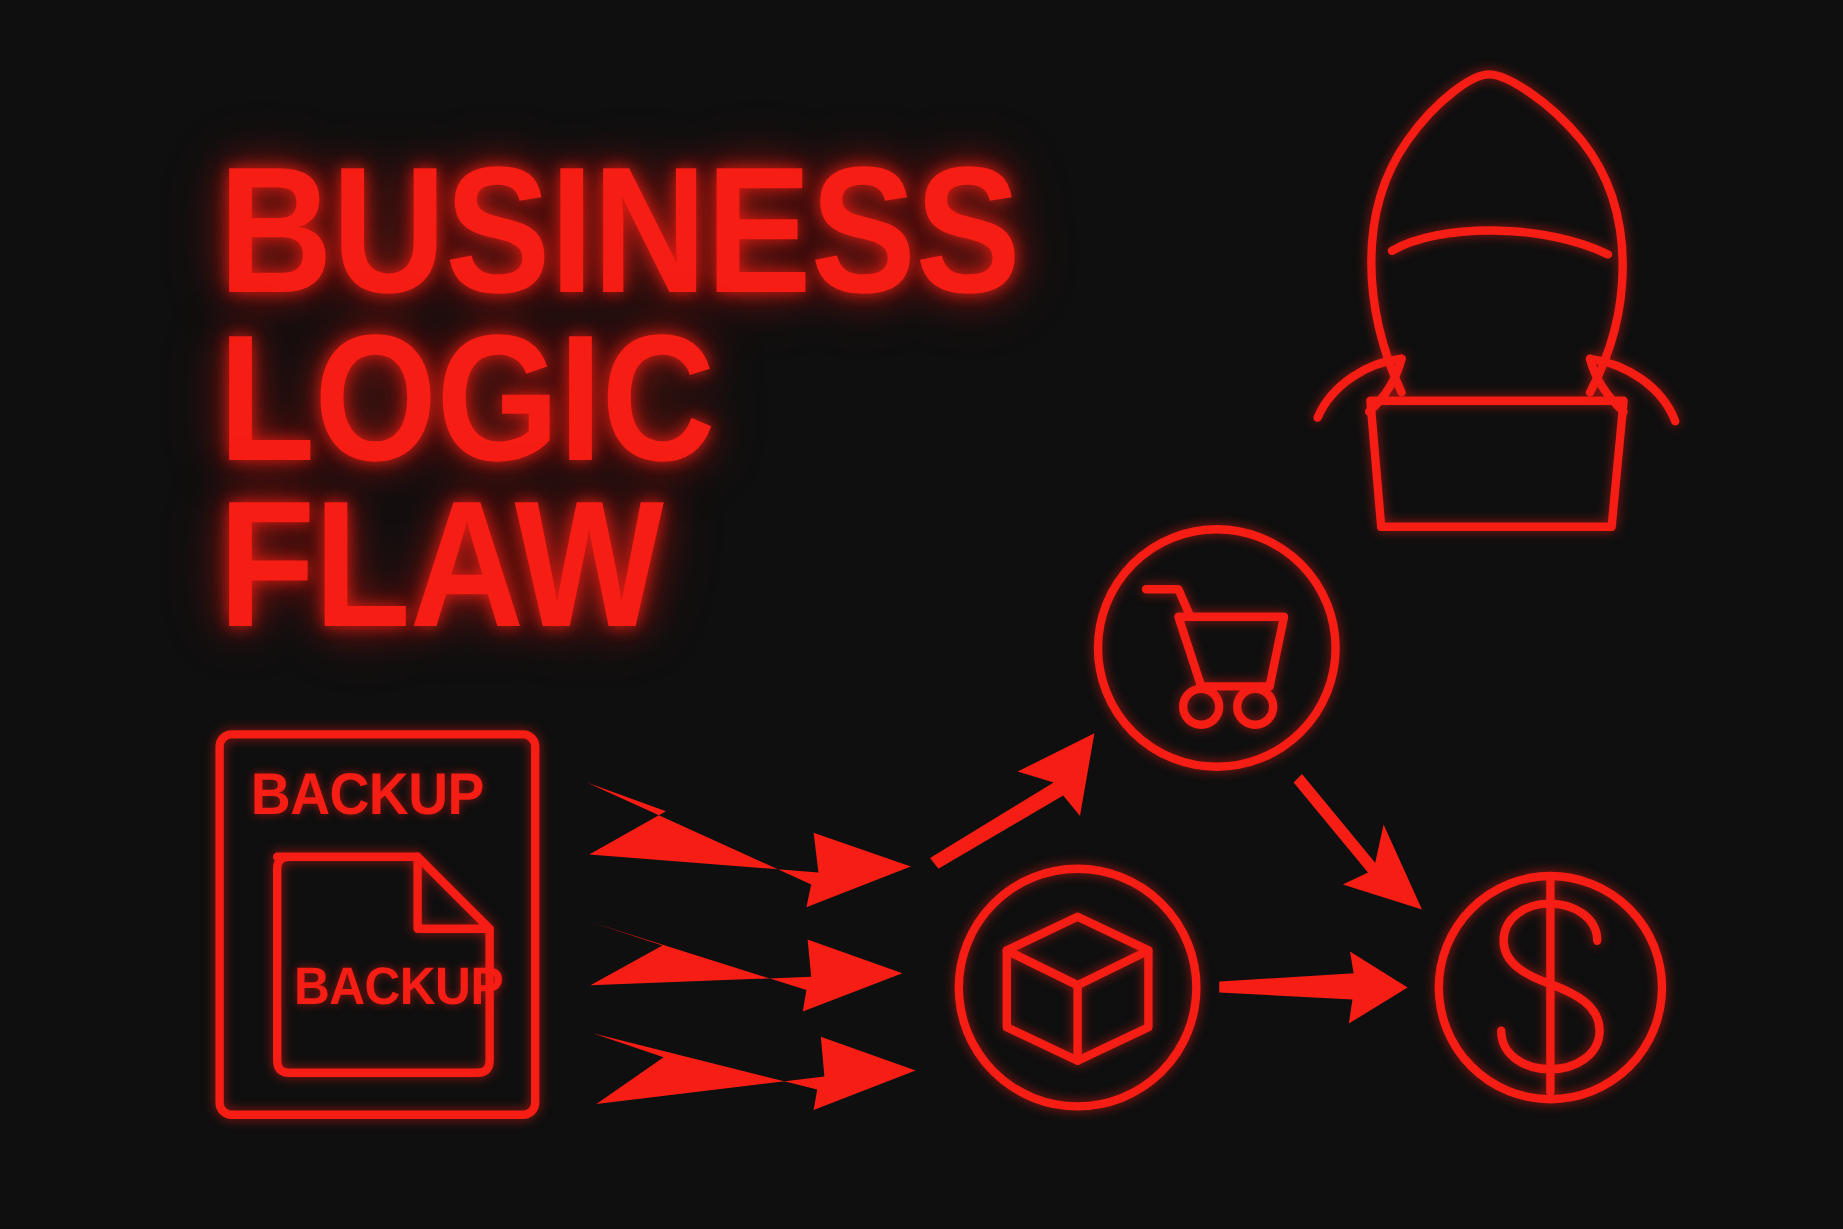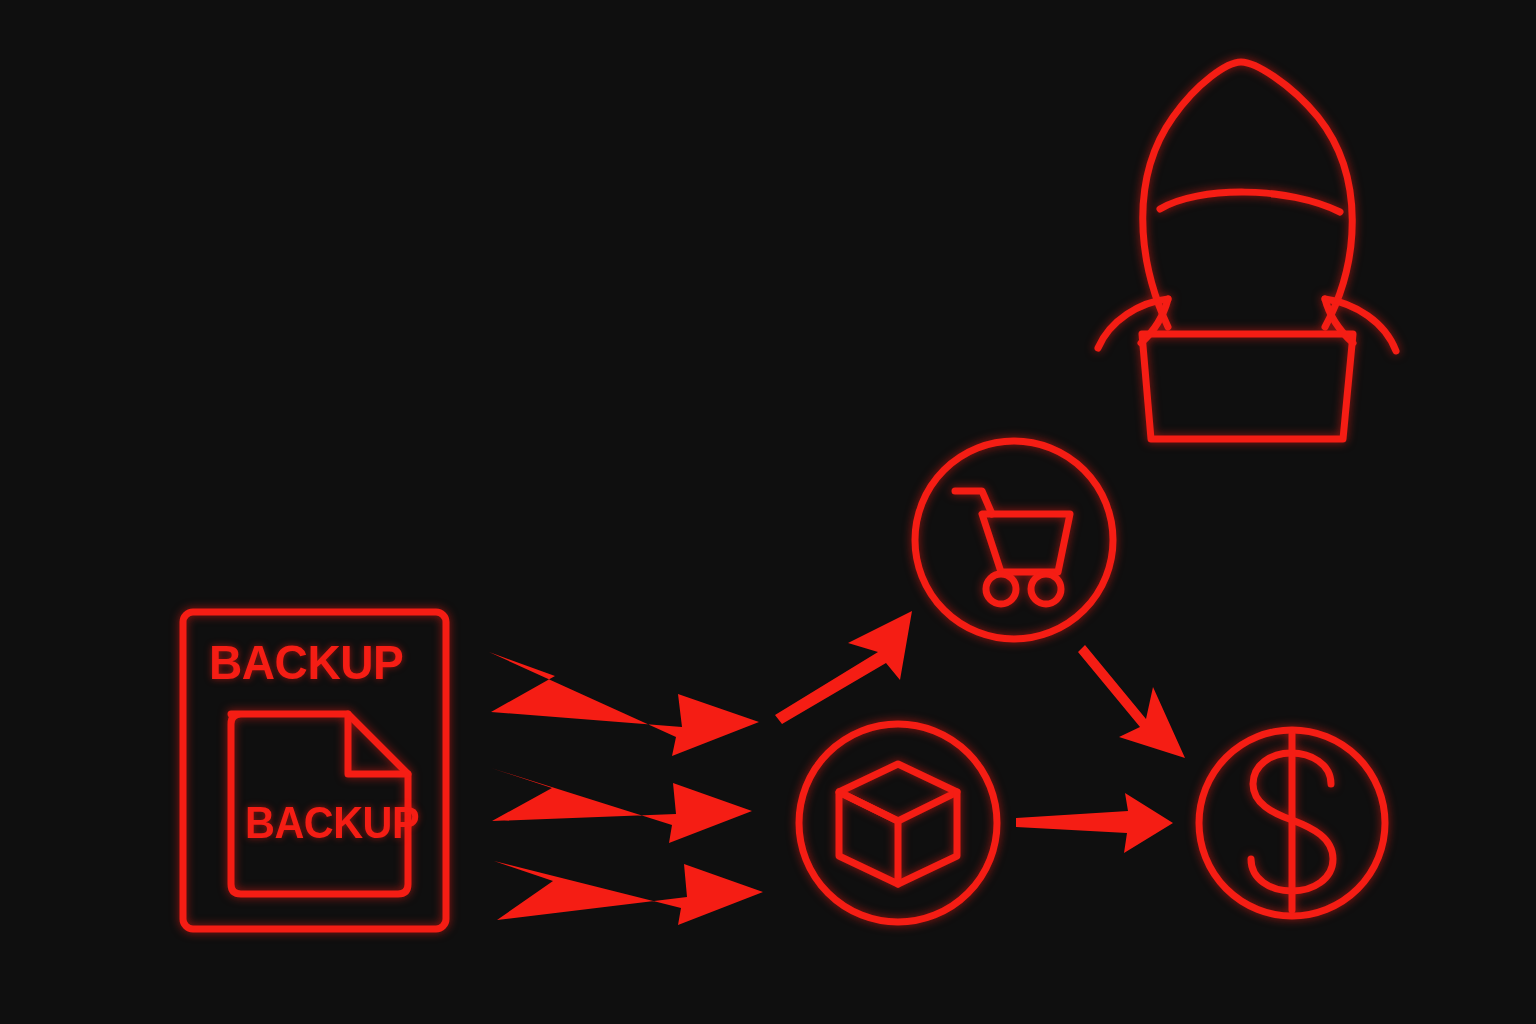--- a/index.html
+++ b/index.html
@@ -78,20 +78,25 @@
     transform-origin: left center;
   }
 
   .glow { filter: drop-shadow(0 0 5px rgba(245,29,20,0.6)); }
 </style>
 </head>
 <body>
 
 <div id="stage">
 
+  <div id="headline">
+    <span class="headline-line">BUSINESS</span>
+    <span class="headline-line">LOGIC</span>
+    <span class="headline-line">FLAW</span>
+  </div>
 
   <svg class="svg-layer" viewBox="0 0 1536 1024">
 
     <g class="glow" fill="none" stroke="#f51d14" stroke-width="7" stroke-linecap="round" stroke-linejoin="round">
 
       <path d="M1168 327
                C1136 258 1131 176 1173 117
                C1197 83 1227 62 1241 62
                C1255 62 1290 83 1318 117
                C1365 176 1360 262 1325 327"></path>

